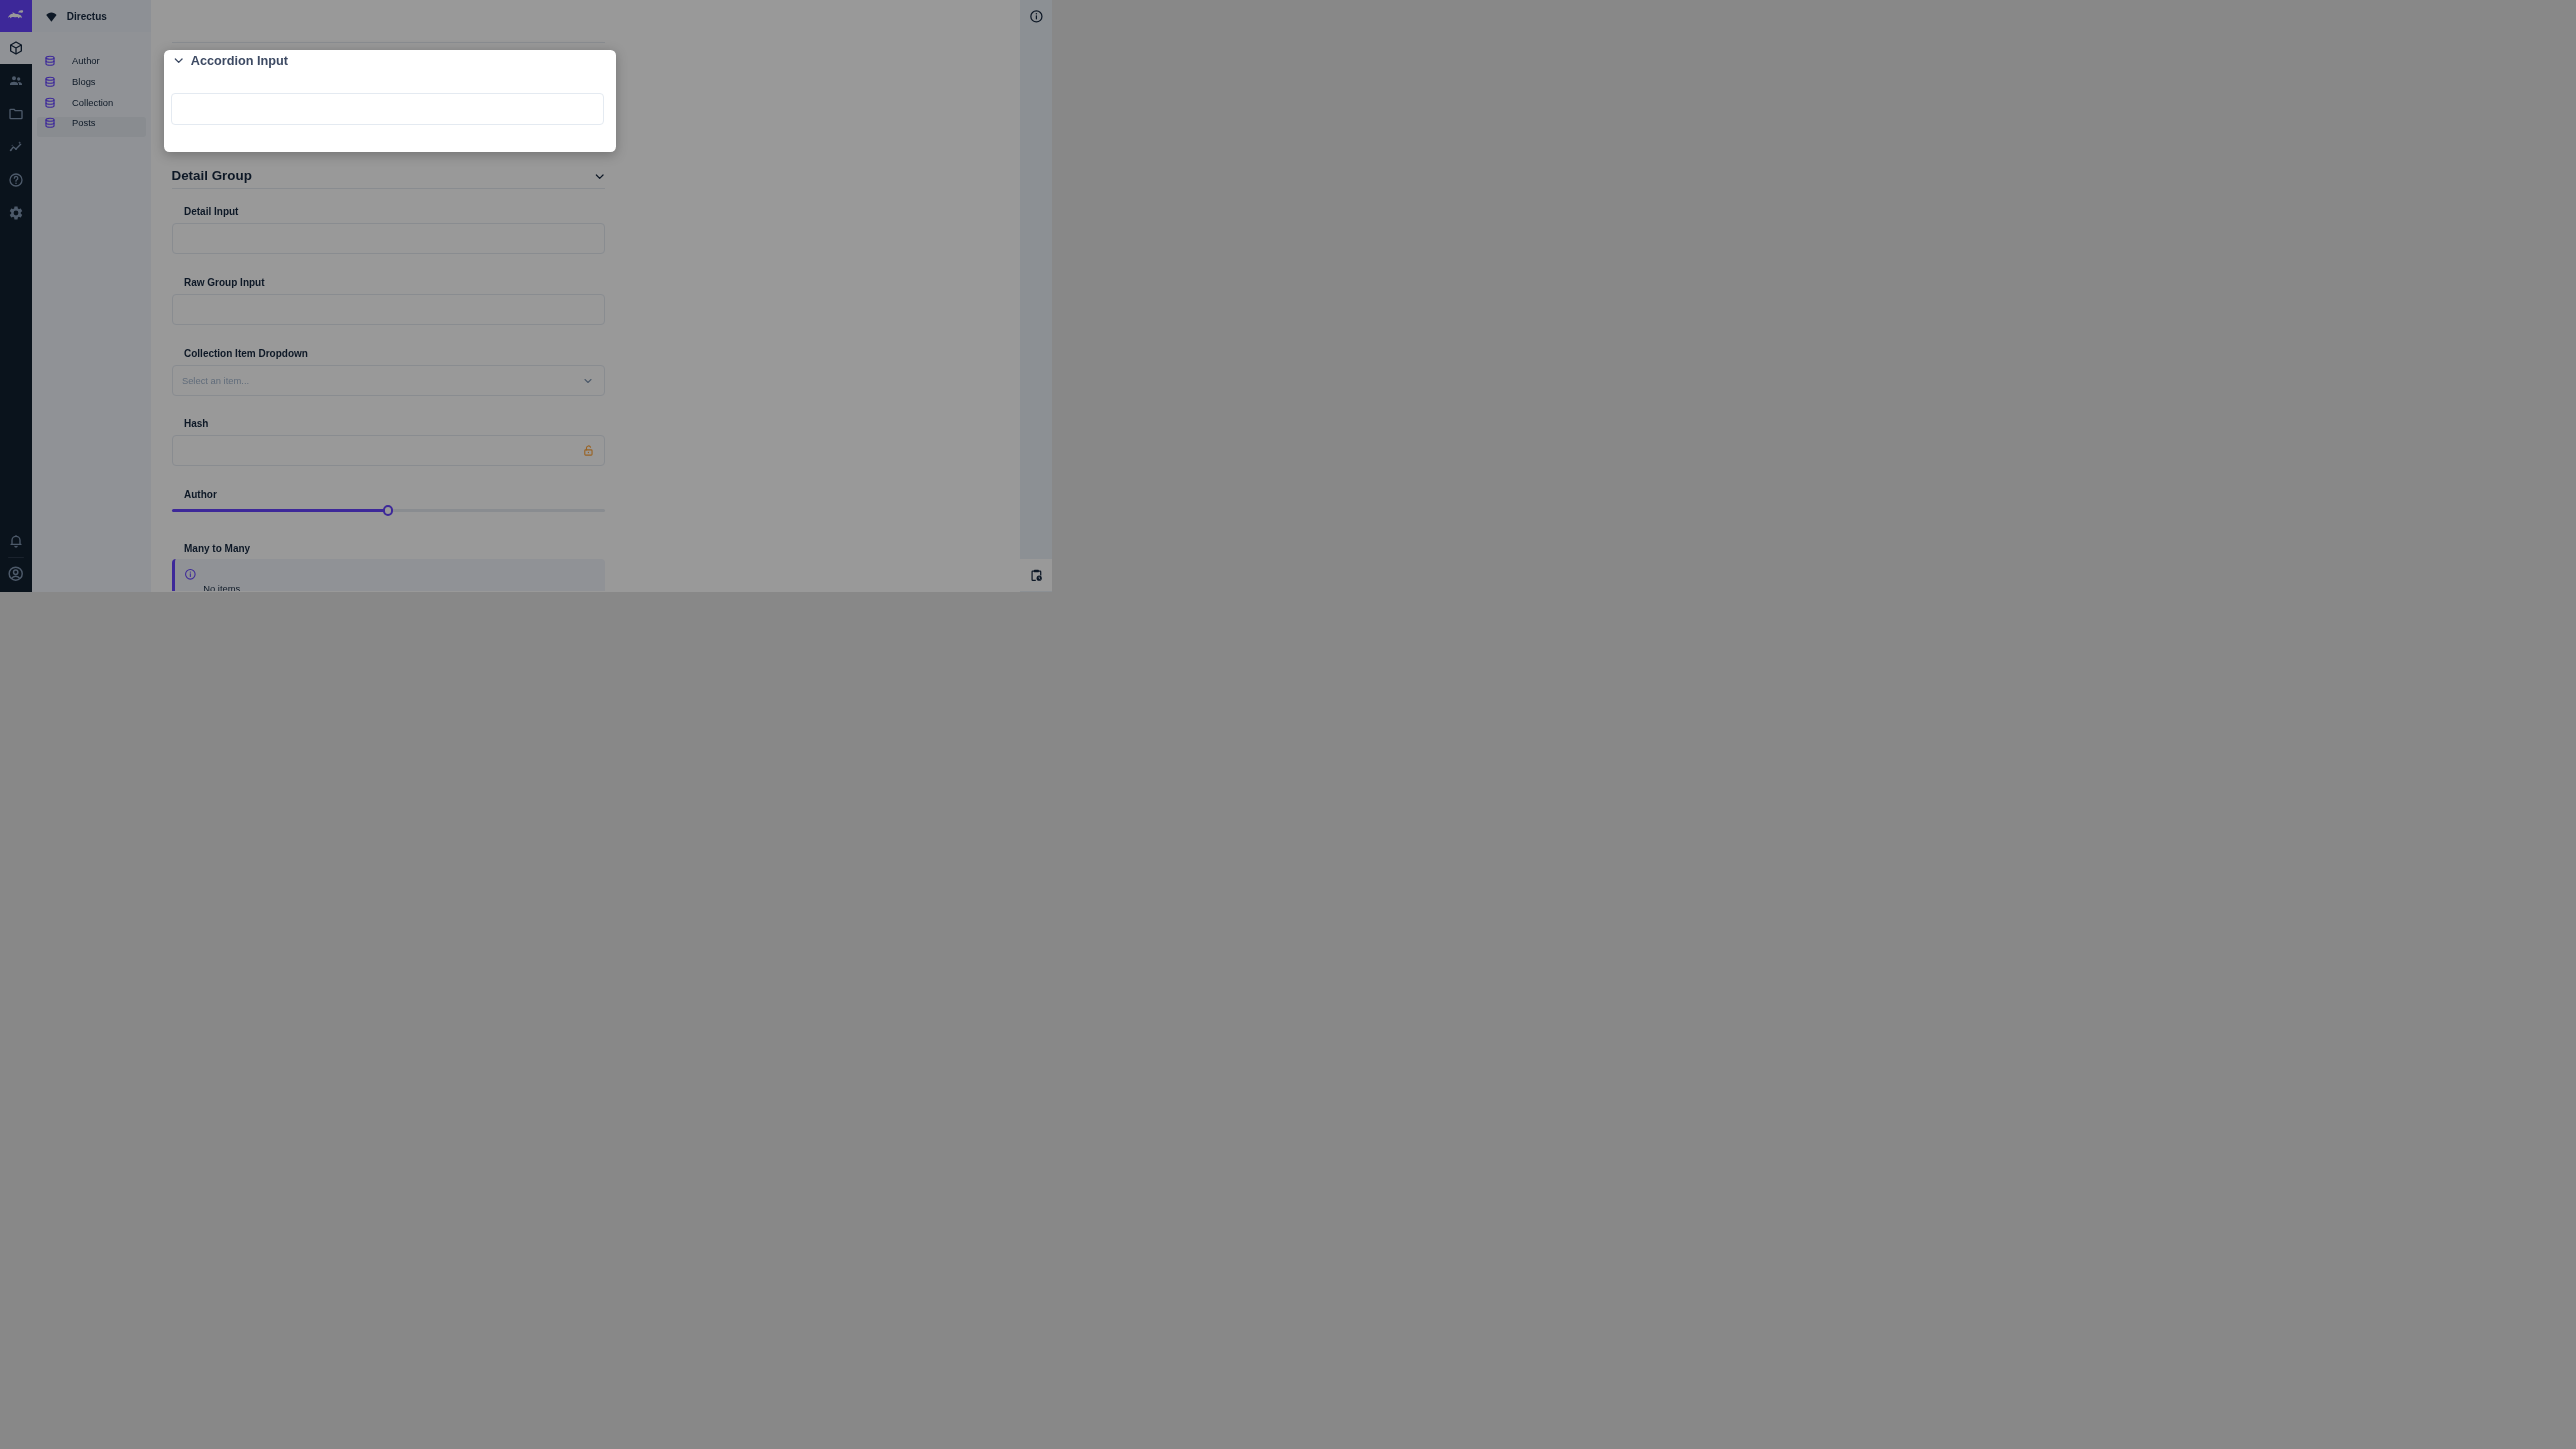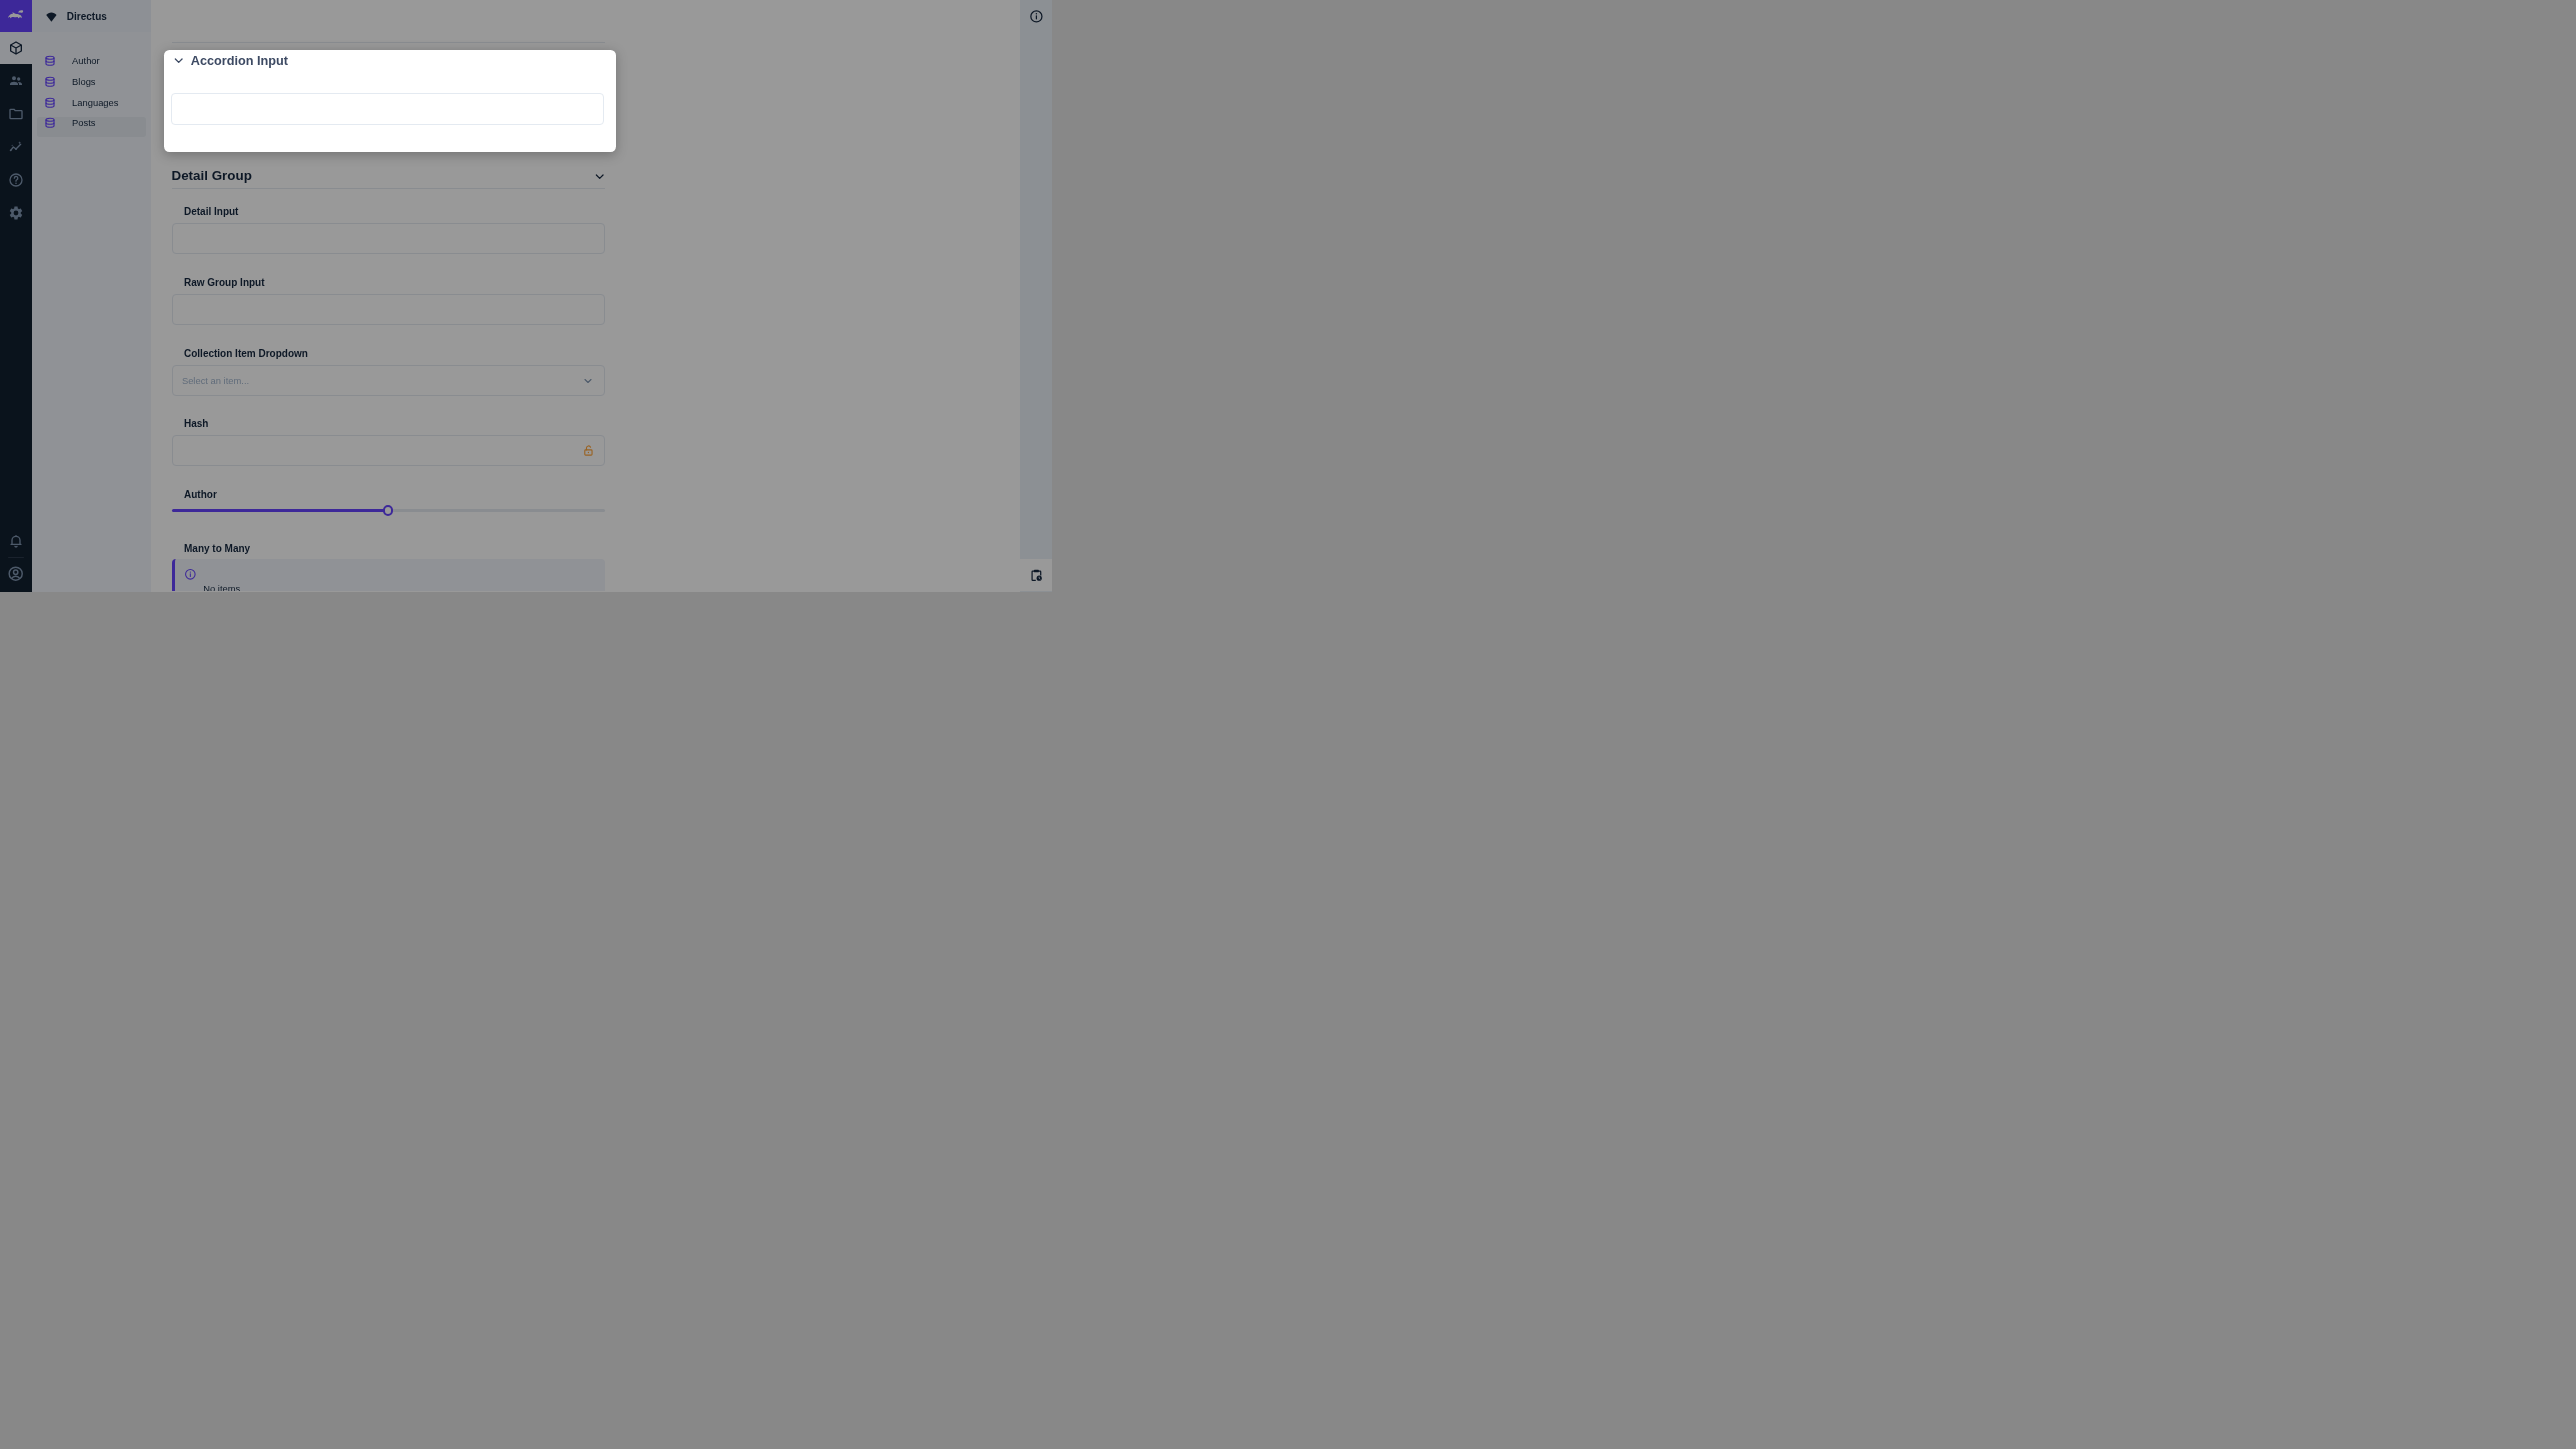--- a/index.html
+++ b/index.html
@@ -192,21 +192,21 @@
       <span class="label">Blogs</span>
     </div>
     <div class="nav-item" style="top:81px">
       <span>
         <svg width="12" height="12" viewBox="0 0 24 24" fill="none" stroke="#6644ff" stroke-width="2.4">
           <ellipse cx="12" cy="5.5" rx="8" ry="3"></ellipse>
           <path d="M4 5.5v6c0 1.7 3.6 3 8 3s8-1.3 8-3v-6"></path>
           <path d="M4 11.5v6c0 1.7 3.6 3 8 3s8-1.3 8-3v-6"></path>
         </svg>
       </span>
-      <span class="label">Languages</span>
+      <span class="label">Collection</span>
     </div>
     <div class="nav-item active" style="top:101px">
       <span>
         <svg width="12" height="12" viewBox="0 0 24 24" fill="none" stroke="#6644ff" stroke-width="2.4">
           <ellipse cx="12" cy="5.5" rx="8" ry="3"></ellipse>
           <path d="M4 5.5v6c0 1.7 3.6 3 8 3s8-1.3 8-3v-6"></path>
           <path d="M4 11.5v6c0 1.7 3.6 3 8 3s8-1.3 8-3v-6"></path>
         </svg>
       </span>
       <span class="label">Posts</span>

